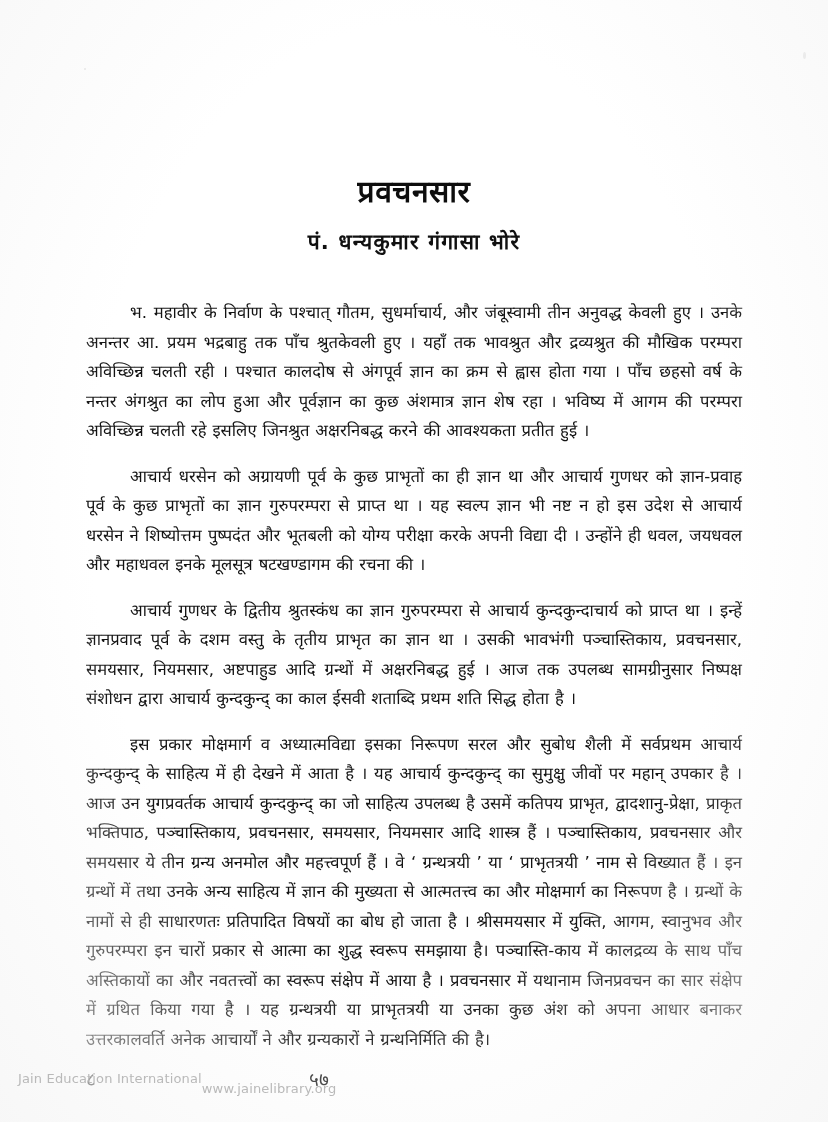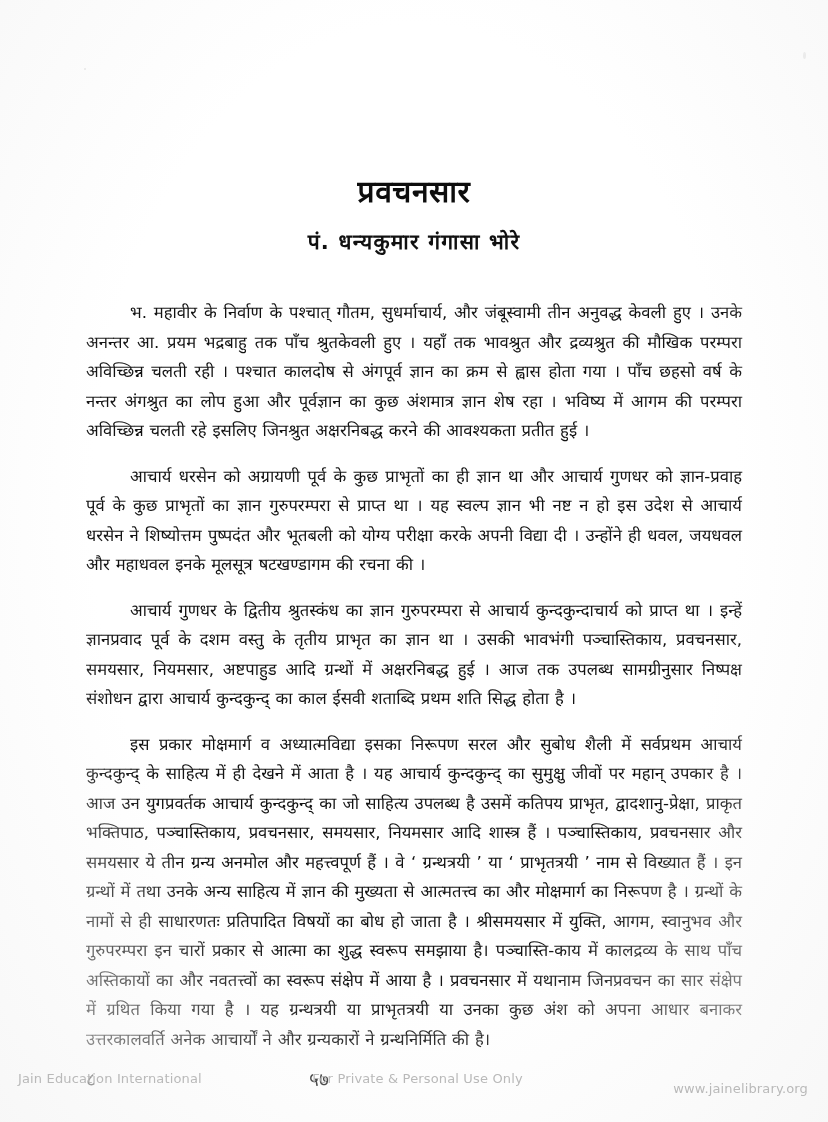--- a/index.html
+++ b/index.html
@@ -162,17 +162,16 @@
       <span class="folio-left">८</span>
       <span class="folio-center">५७</span>
     </div>
 
   </div>
 
   <div class="scan-tint"></div>
 
   <div class="footer">
     <span class="footer-left">Jain Education International</span>
-    <span class="footer-center">For Private &amp; Personal Use Only</span>
     <span class="footer-right">www.jainelibrary.org</span>
   </div>
 
 </div>
 
 </body></html>

